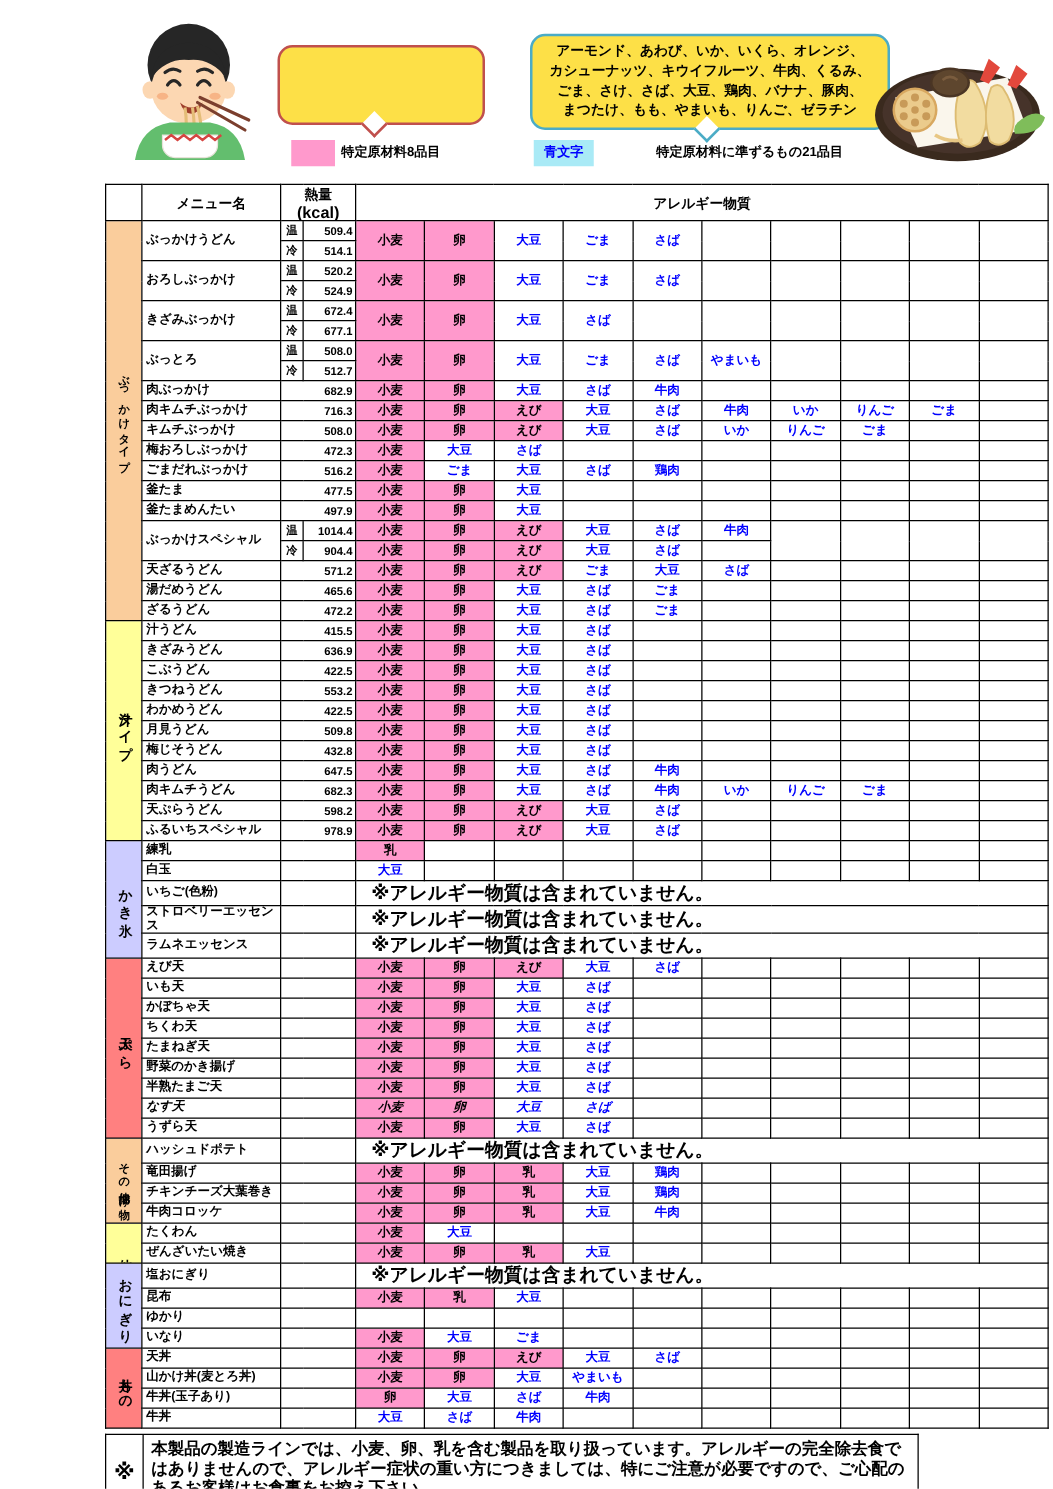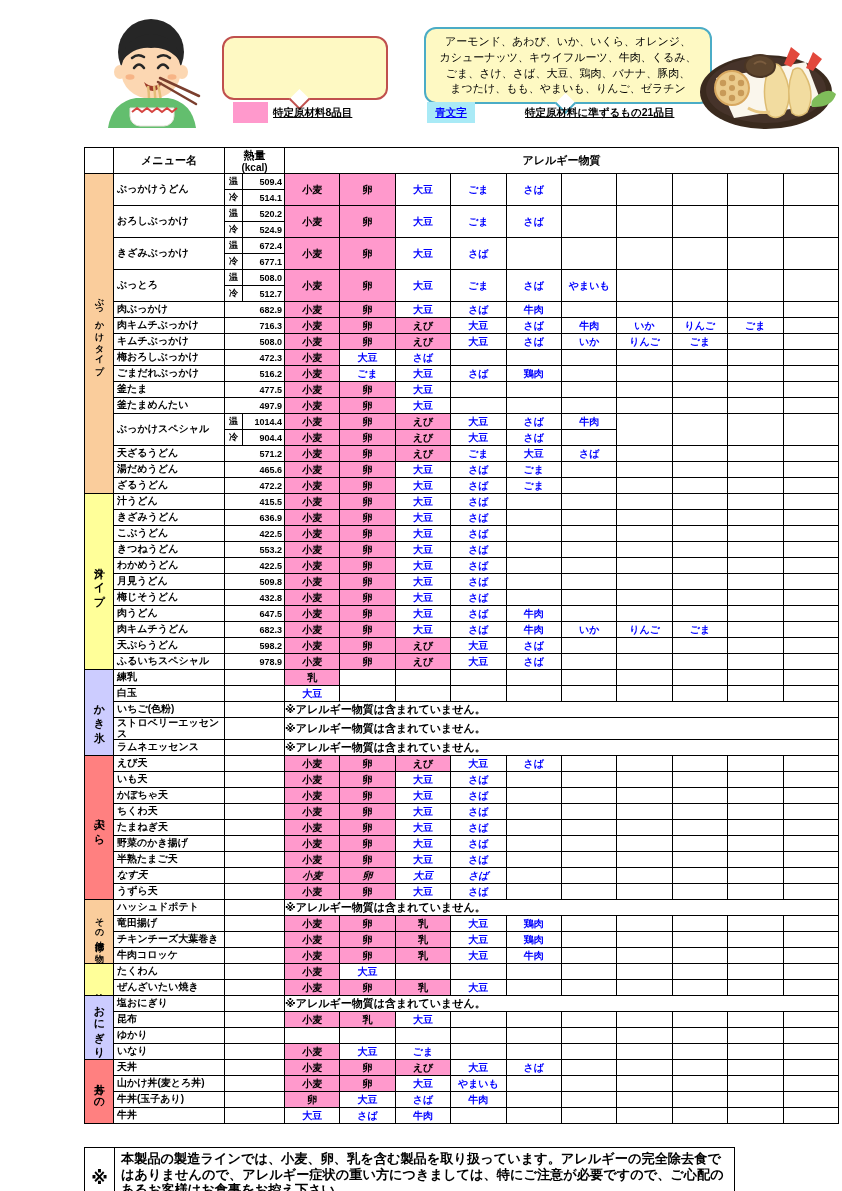--- a/index.html
+++ b/index.html
@@ -5,49 +5,49 @@
   html,body{margin:0;padding:0;}
   body{
     width:842px;height:1191px;position:relative;overflow:hidden;background:#fff;
     font-family:"Liberation Sans","DejaVu Sans",sans-serif;color:#000;
   }
   
   .illus{position:absolute;}
   #boy{left:96px;top:16px;width:110px;height:112px;}
   #tempura{left:688px;top:24px;width:152px;height:108px;}
   .bubble{
-    position:absolute;background:#fef9c3;border-radius:12px;
+    position:absolute;background:#fde047;border-radius:12px;
     display:flex;align-items:center;justify-content:center;text-align:center;
-    font-weight:normal;font-size:11px;line-height:1.45;white-space:pre-line;
+    font-weight:bold;font-size:11px;line-height:1.45;white-space:pre-line;
   }
   #bubble8{left:222px;top:36px;width:162px;height:60px;border:2.5px solid #C0504D;}
   #bubble21{left:424px;top:27px;width:284px;height:73px;border:2.5px solid #4BACC6;}
   .tail{position:absolute;width:13px;height:13px;background:#fff;transform:rotate(45deg);}
   #bubble8 .tail{bottom:-9px;left:68px;border-right:2.5px solid #C0504D;border-bottom:2.5px solid #C0504D;}
   #bubble21 .tail{bottom:-9px;left:132px;border-right:2.5px solid #4BACC6;border-bottom:2.5px solid #4BACC6;}
   
-  .legend-item{position:absolute;top:102px;height:21px;text-decoration:underline;}
+  .legend-item{position:absolute;top:112px;height:21px;}
   #legend-pink-swatch{left:233px;width:35px;background:#FF99CC;}
   #legend-pink-label{left:273px;line-height:21px;font-weight:bold;font-size:10.5px;}
   #legend-blue-swatch{left:427px;width:48px;background:#A9EAF6;color:#0000FF;font-weight:bold;
     font-size:10.5px;text-align:center;line-height:21px;}
   #legend-blue-label{left:484px;line-height:21px;font-weight:bold;font-size:10.5px;margin-left:41px;}
   
   #table-wrap{position:absolute;left:84px;top:147px;}
   table{border-collapse:collapse;table-layout:fixed;width:754px;}
   td{border:1px solid #000;padding:0;overflow:hidden;vertical-align:middle;}
   .hcell{font-weight:bold;font-size:11px;text-align:center;}
-  .kcal-unit{font-weight:bold;font-size:10px;line-height:1;}
+  .kcal-unit{font-weight:bold;font-size:13px;line-height:1;}
   .name{font-size:10px;font-weight:bold;text-align:left;padding-left:3px;line-height:1.05;}
   .temp{font-size:9px;font-weight:bold;text-align:center;}
   .kcal{font-size:9px;font-weight:bold;text-align:right;padding-right:2px;}
   .al{font-size:10px;font-weight:bold;text-align:center;line-height:1;}
   .al.pink{background:#FF99CC;}
   .al.blue{color:#0000FF;}
-  .note{font-size:11px;font-weight:bold;text-align:left;padding-left:0;margin-top:37px;}
+  .note{font-size:15px;font-weight:bold;text-align:left;padding-left:12px;margin-top:37px;}
   .glabel{text-align:center;vertical-align:middle;}
   .glabel span{writing-mode:vertical-rl;text-orientation:upright;font-weight:bold;
     font-size:11px;letter-spacing:1px;line-height:1;}
   
   #footer{position:absolute;left:84px;top:1147px;width:649px;height:60px;
     border:1.5px solid #000;border-bottom:none;display:flex;}
   #footer .fmark{width:29px;border-right:1.5px solid #000;display:flex;align-items:center;
     justify-content:center;font-size:17px;font-weight:bold;}
   #footer .ftext{flex:1;padding:3px 5px 0 6px;font-size:13.2px;font-weight:bold;line-height:1.18;}
 </style>

